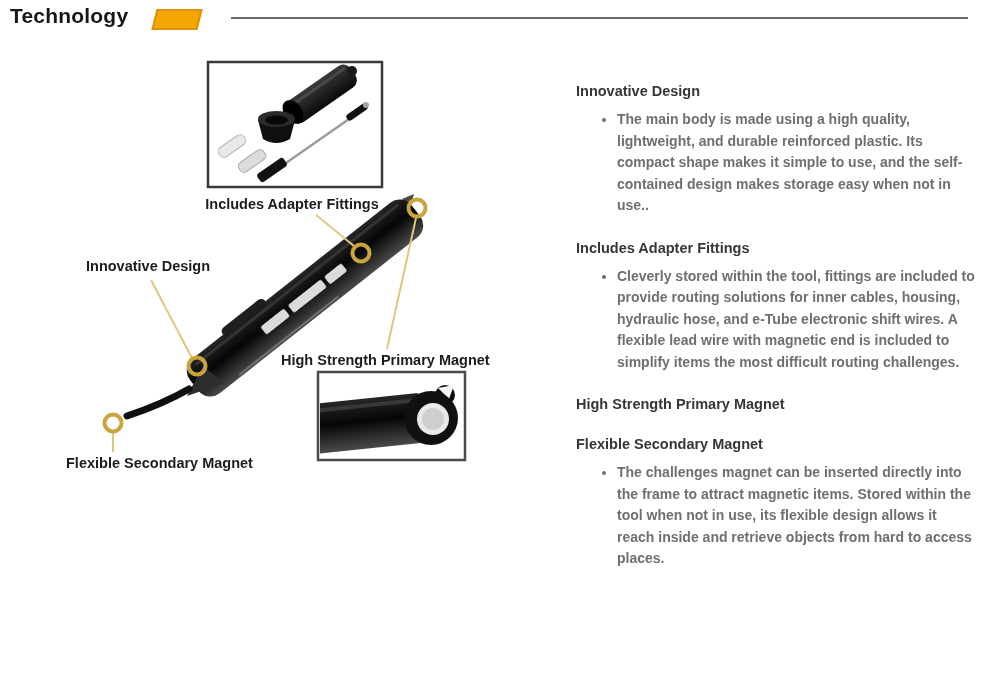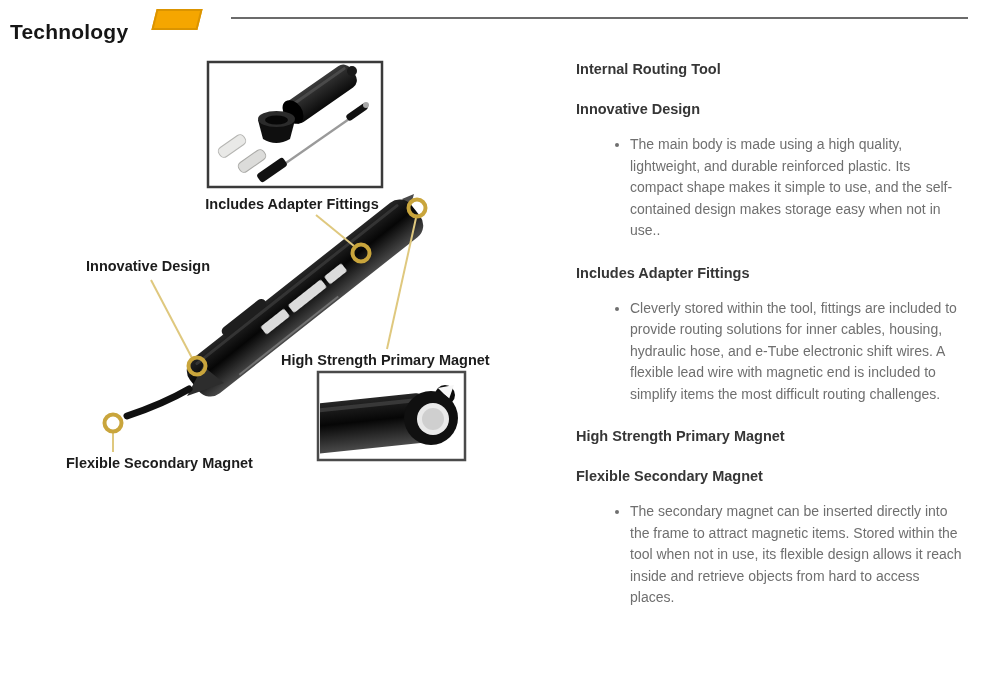--- a/index.html
+++ b/index.html
@@ -3,21 +3,21 @@
 <meta charset="utf-8">
 <style>
   html,body{margin:0;padding:0;}
   body{
     width:984px;height:694px;position:relative;overflow:hidden;
     background:#ffffff;
     font-family:"Liberation Sans", sans-serif;
   }
   
   .page-title{
-    position:absolute;left:10px;top:20px;
+    position:absolute;left:10px;top:4px;
     font-size:21px;font-weight:bold;color:#161616;letter-spacing:.2px;
   }
   .accent-parallelogram{
     position:absolute;left:154px;top:9px;width:42px;height:17px;
     transform:skewX(-14deg);
     background:#F5A600;border:2px solid #DB9400;
   }
   .header-rule{
     position:absolute;left:231px;top:17px;width:737px;height:2px;
     background:#6b6b6b;
@@ -37,21 +37,21 @@
     position:absolute;left:576px;top:60px;width:402px;
     color:#6f6f6f;font-size:14px;
   }
   .rc-title{
     margin:0;font-size:14.5px;line-height:18px;font-weight:bold;color:#363636;
   }
   .rightcol h3{
     margin:22px 0 0;font-size:14.5px;line-height:18px;font-weight:bold;color:#363636;
   }
   .rightcol ul{margin:9px 0 0;padding:0 0 0 38px;list-style:disc;}
-  .rightcol li{line-height:21.5px;margin:16px;}
+  .rightcol li{line-height:21.5px;margin:3px;font-weight:bold;}
 </style>
 </head>
 <body>
 
 <div class="page-title">Technology</div>
 <div class="accent-parallelogram"></div>
 <div class="header-rule"></div>
 
 <svg class="diagram-svg" width="570" height="510" viewBox="0 0 570 510">
   <defs>
@@ -158,31 +158,30 @@
     </g>
   </g>
 </svg>
 
 <div class="diagram-label lbl-adapter">Includes Adapter Fittings</div>
 <div class="diagram-label lbl-innovative">Innovative Design</div>
 <div class="diagram-label lbl-primary">High Strength Primary Magnet</div>
 <div class="diagram-label lbl-secondary">Flexible Secondary Magnet</div>
 
 <div class="rightcol">
-  <p class="rc-title">Internal Routing Tool</p>
 
   <h3>Innovative Design</h3>
   <ul>
     <li>The main body is made using a high quality, lightweight, and durable reinforced plastic. Its compact shape makes it simple to use, and the self-contained design makes storage easy when not in use..</li>
   </ul>
 
   <h3>Includes Adapter Fittings</h3>
   <ul>
     <li>Cleverly stored within the tool, fittings are included to provide routing solutions for inner cables, housing, hydraulic hose, and e-Tube electronic shift wires. A flexible lead wire with magnetic end is included to simplify items the most difficult routing challenges.</li>
   </ul>
 
   <h3>High Strength Primary Magnet</h3>
 
   <h3>Flexible Secondary Magnet</h3>
   <ul>
-    <li>The secondary magnet can be inserted directly into the frame to attract magnetic items. Stored within the tool when not in use, its flexible design allows it reach inside and retrieve objects from hard to access places.</li>
+    <li>The challenges magnet can be inserted directly into the frame to attract magnetic items. Stored within the tool when not in use, its flexible design allows it reach inside and retrieve objects from hard to access places.</li>
   </ul>
 </div>
 
 </body></html>

